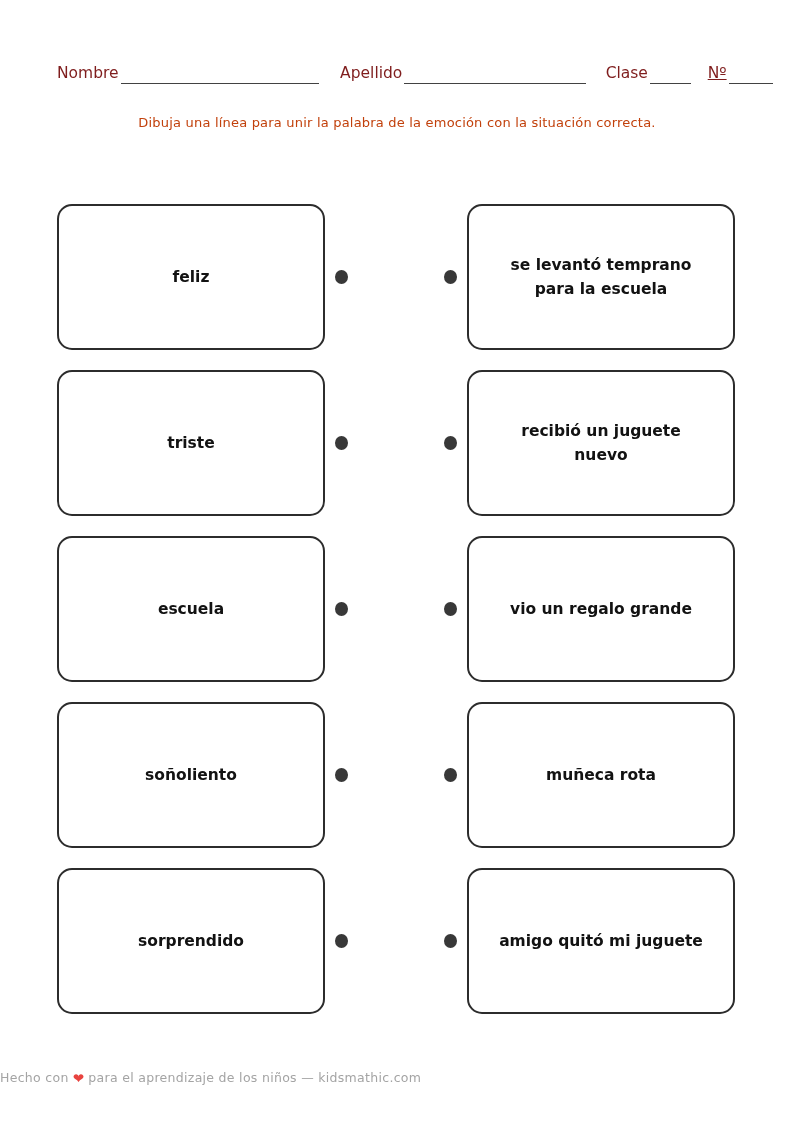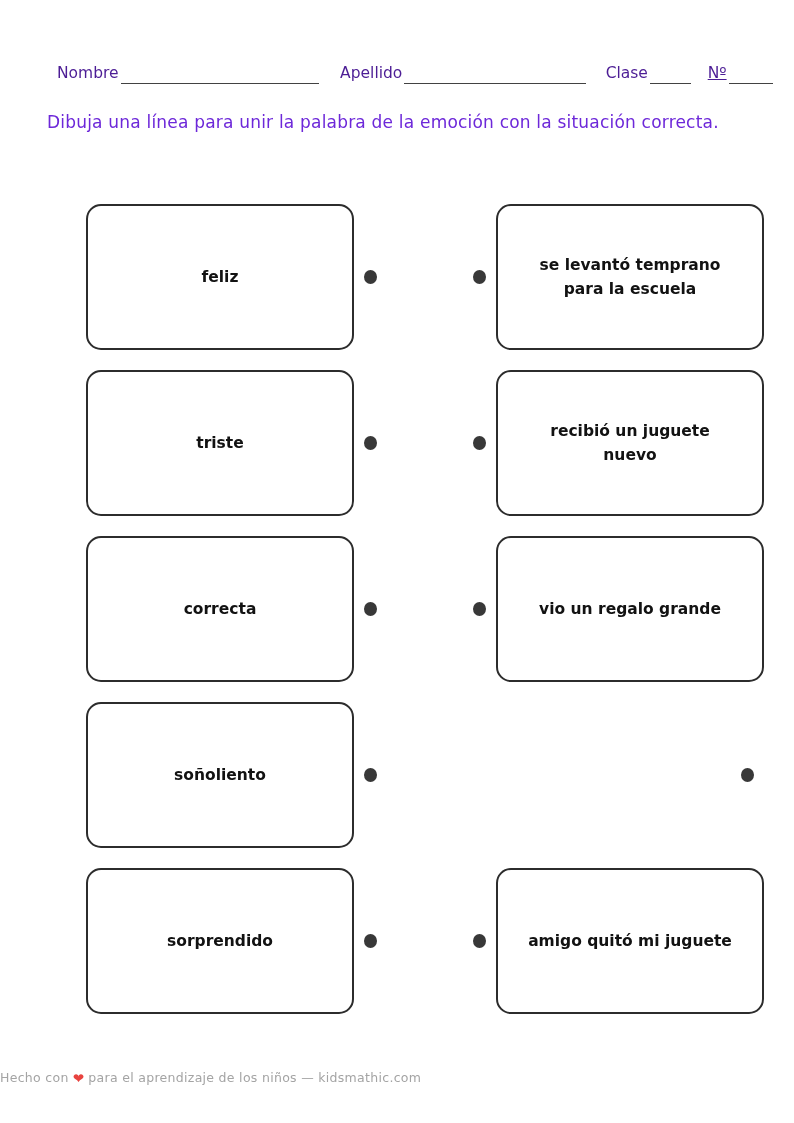--- a/index.html
+++ b/index.html
@@ -14,21 +14,21 @@
 
   
   .header {
     position: absolute;
     top: 63px;
     left: 57px;
     width: 716px;
     display: flex;
     align-items: flex-end;
     font-size: 15.5px;
-    color: #4c1d95;
+    color: #7f1d1d;
     line-height: 21px;
   }
   .field-label { white-space: nowrap; }
   .blank {
     border-bottom: 1.5px solid #424242;
     height: 21px;
     box-sizing: border-box;
   }
   .blank-nombre   { width: 219px; margin-left: 2px; }
   .blank-apellido { width: 200px; margin-left: 2px; }
@@ -37,36 +37,36 @@
   .ml-apellido { margin-left: 21px; }
   .ml-clase    { margin-left: 20px; }
   .ml-num      { margin-left: 17px; text-decoration: underline; }
 
   
   .title {
     position: absolute;
     top: 107px;
     left: 47px;
     width: 700px;
-    font-size: 17px;
+    text-align: center;
+    font-size: 13px;
     line-height: 31.5px;
-    color: #6d28d9;
+    color: #c2410c;
     letter-spacing: 0.2px;
   }
 
   
   .rows {
     position: absolute;
     top: 204px;
     left: 57px;
     width: 678px;
     display: flex;
     flex-direction: column;
     gap: 20px;
-    margin-left: 29px;
   }
   .row { display: flex; height: 146px; }
   .card {
     width: 268px;
     box-sizing: border-box;
     border: 2px solid #2c2c2c;
     border-radius: 15px;
     background: #ffffff;
     display: flex;
     align-items: center;
@@ -151,38 +151,41 @@
         <span class="dot"></span>
         <span class="dot"></span>
       </div>
       <div class="card">
         <span>recibió un juguete nuevo</span>
       </div>
     </div>
 
     <div class="row">
       <div class="card">
-        <span>correcta</span>
+        <span>escuela</span>
       </div>
       <div class="mid">
         <span class="dot"></span>
         <span class="dot"></span>
       </div>
       <div class="card">
         <span>vio un regalo grande</span>
       </div>
     </div>
 
     <div class="row">
       <div class="card">
         <span>soñoliento</span>
       </div>
       <div class="mid">
         <span class="dot"></span>
         <span class="dot"></span>
+      </div>
+      <div class="card">
+        <span>muñeca rota</span>
       </div>
     </div>
 
     <div class="row">
       <div class="card">
         <span>sorprendido</span>
       </div>
       <div class="mid">
         <span class="dot"></span>
         <span class="dot"></span>

